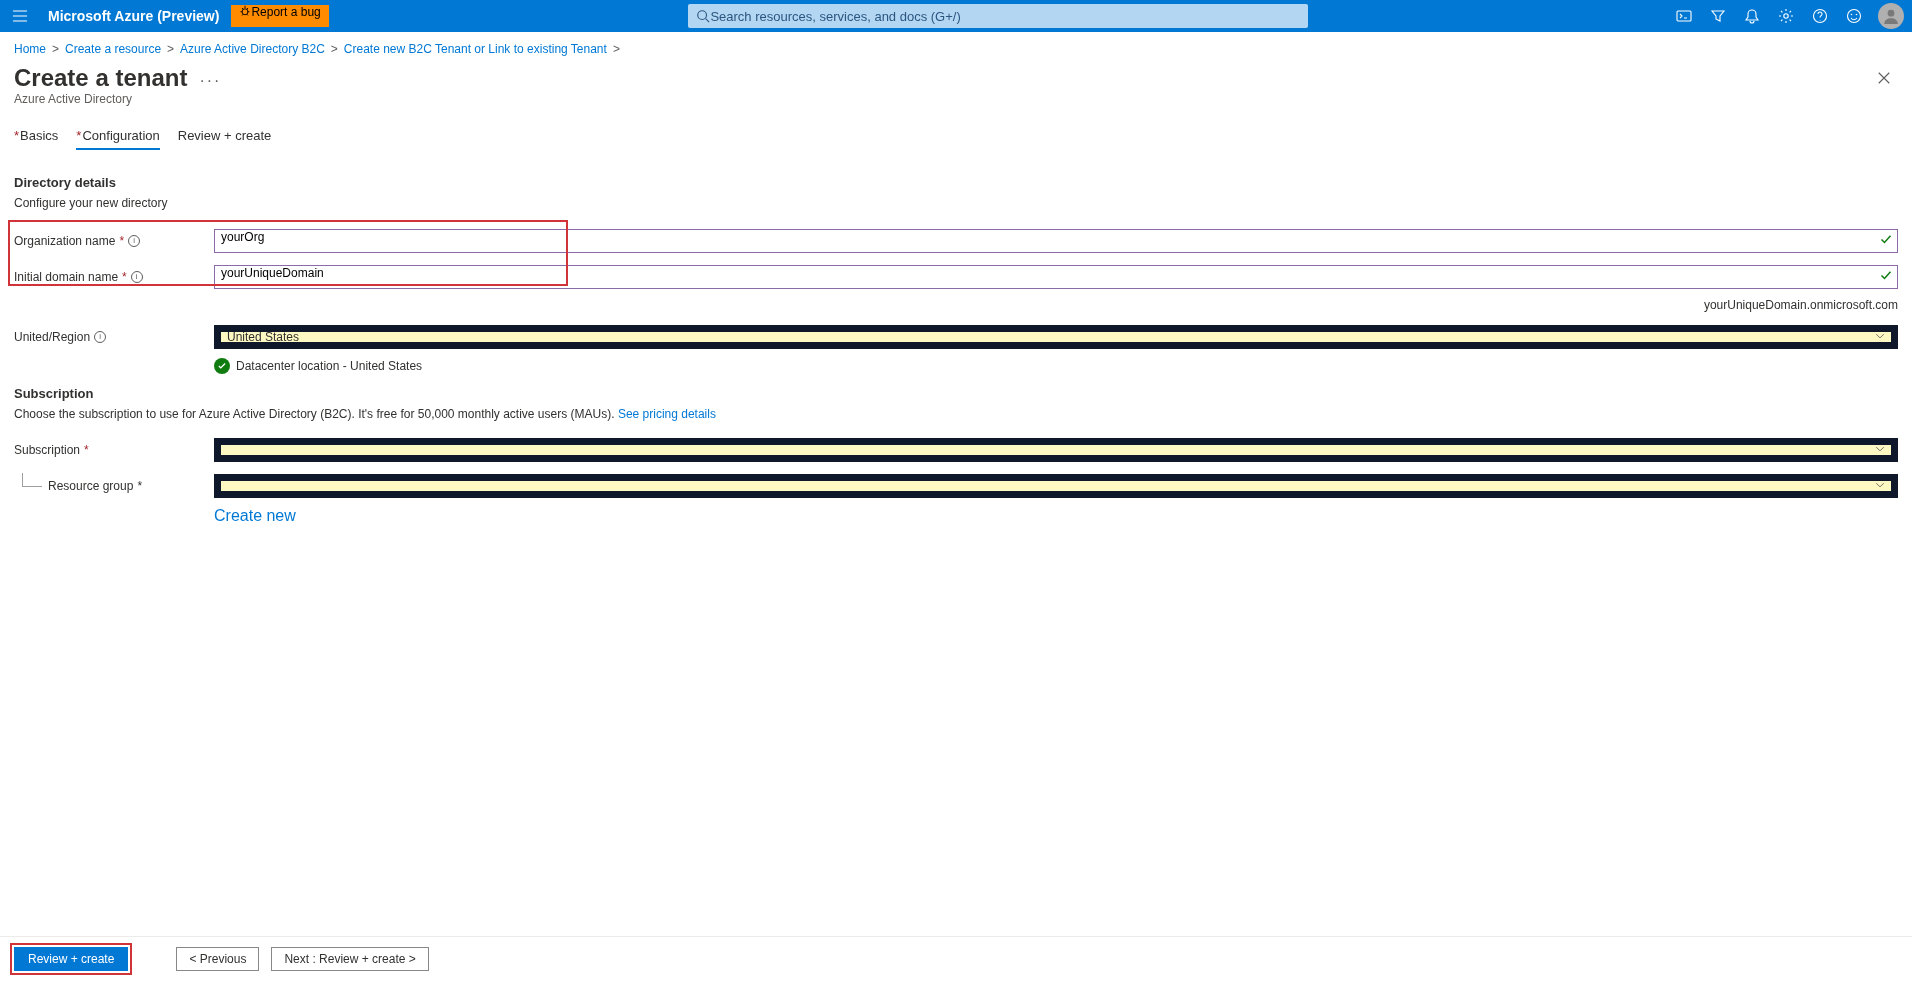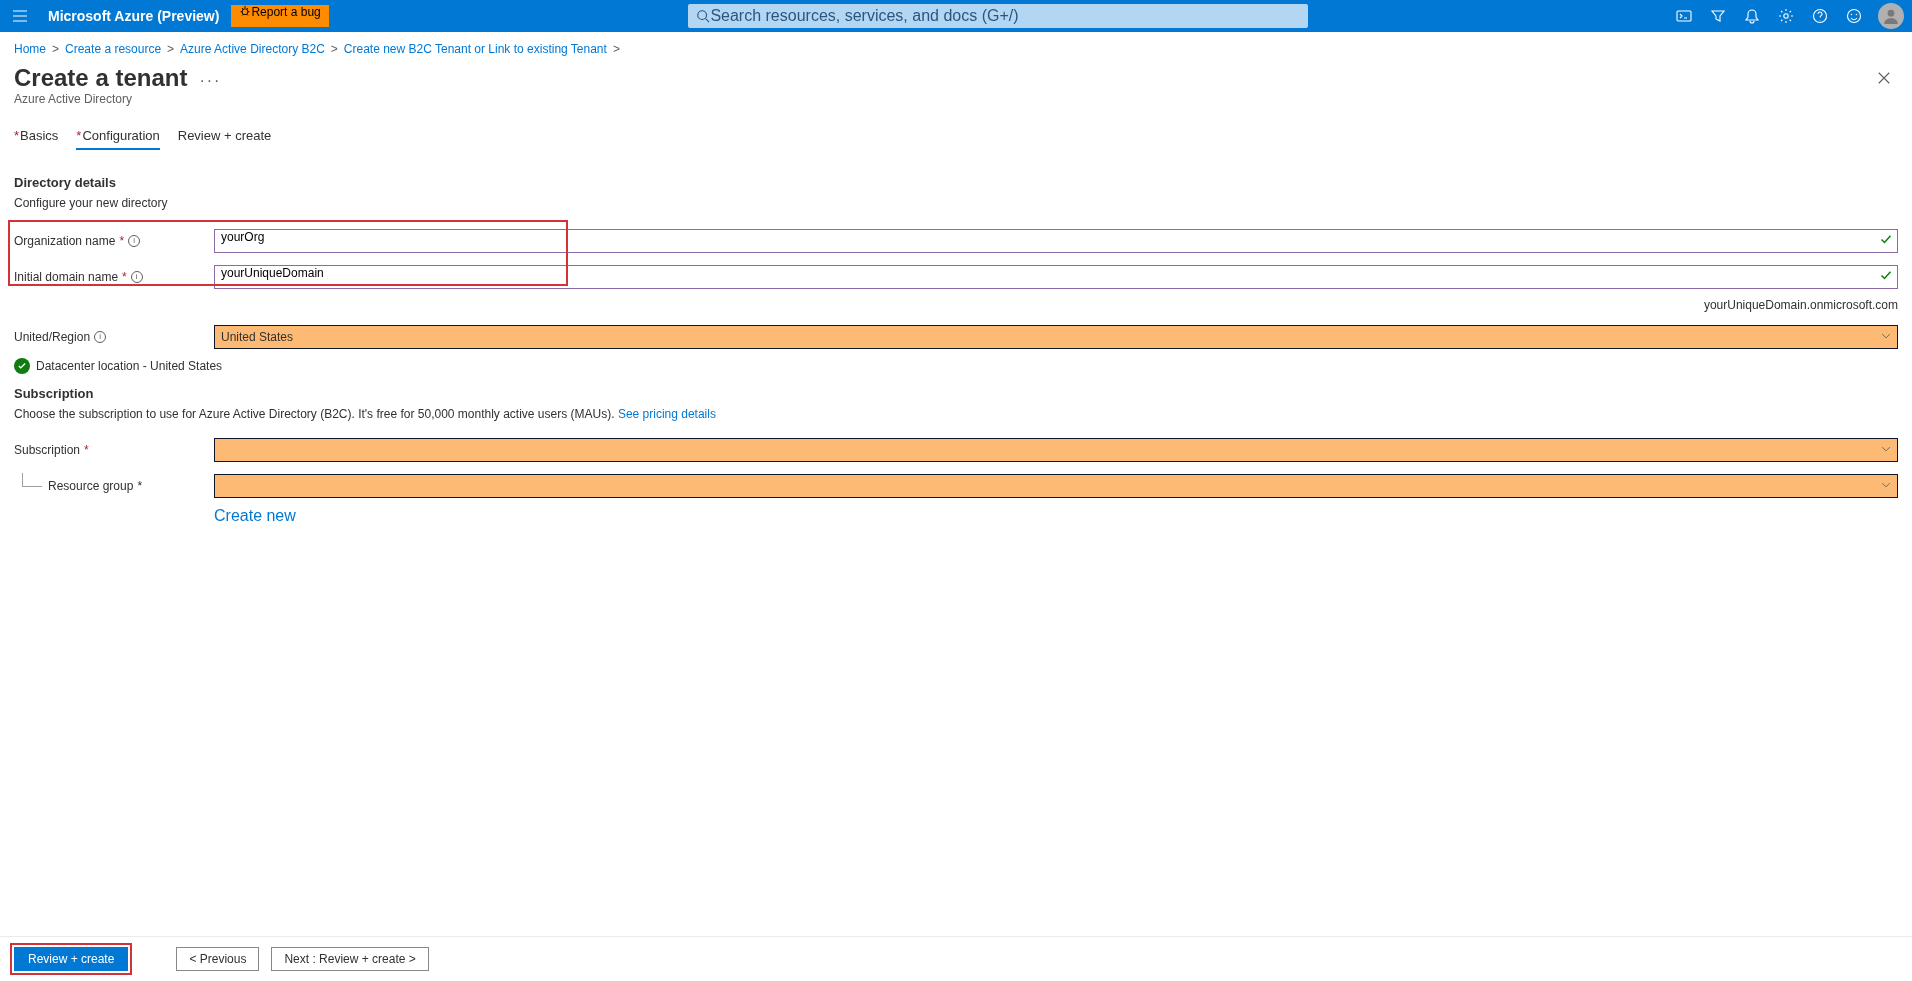--- a/index.html
+++ b/index.html
@@ -6,21 +6,21 @@
   html, body { height: 100%; width: 100%; background: #fff; color: #323130; font-size: 13px; }
   body { display: flex; flex-direction: column; }
 
   
   .topbar { height: 32px; background: #0078d4; display: flex; align-items: center; color: #fff; padding: 0 8px; }
   .hamburger { width: 24px; height: 24px; display: flex; align-items: center; justify-content: center; cursor: pointer; }
   .brand { font-weight: 600; font-size: 14px; margin-left: 16px; margin-right: 12px; white-space: nowrap; }
   .bug-btn { background: #ff8c00; color: #000; font-size: 12px; height: 22px; padding: 0 8px; display: flex; align-items: flex-start; cursor: pointer; border: none; }
   .search-wrap { flex: 1; display: flex; justify-content: center; margin: 0 40px; }
   .search-box { width: 620px; max-width: 100%; height: 24px; background: #b3d7f2; border-radius: 2px; display: flex; align-items: center; padding: 0 8px; color: #2b5680; }
-  .search-box input { flex: 1; background: transparent; border: none; outline: none; font-size: 16px; color: #2b5680; }
+  .search-box input { flex: 1; background: transparent; border: none; outline: none; font-size: 13px; color: #2b5680; }
   .search-box input::placeholder { color: #2b5680; }
   .top-icons { display: flex; align-items: center; gap: 2px; }
   .top-icon-btn { width: 32px; height: 32px; display: flex; align-items: center; justify-content: center; cursor: pointer; color: #fff; }
   .avatar { width: 26px; height: 26px; border-radius: 50%; background: #b0b0b0; display: flex; align-items: center; justify-content: center; margin-left: 6px; }
 
   
   .breadcrumb { padding: 10px 14px 4px 14px; font-size: 12px; display: flex; align-items: center; gap: 6px; flex-wrap: wrap; }
   .breadcrumb a { color: #0078d4; text-decoration: none; cursor: pointer; }
   .breadcrumb .sep { color: #605e5c; }
 
@@ -42,27 +42,27 @@
   .content { flex: 1; overflow: auto; padding: 14px 14px 80px 14px; }
   .section-title { font-weight: 600; margin: 12px 0 6px 0; font-size: 13px; }
   .section-desc { font-size: 12px; color: #323130; margin-bottom: 16px; }
 
   .form-row { display: flex; align-items: center; min-height: 30px; margin-bottom: 6px; }
   .form-label { width: 200px; font-size: 12px; display: flex; align-items: center; gap: 4px; }
   .form-label .req { color: #a4262c; }
   .info-icon { width: 12px; height: 12px; border: 1px solid #605e5c; border-radius: 50%; display: inline-flex; align-items: center; justify-content: center; font-size: 8px; color: #605e5c; cursor: help; line-height: 1; }
   .form-field { flex: 1; position: relative; }
   .text-input { width: 100%; height: 24px; border: 1px solid #8b6aa7; padding: 0 24px 8px 6px; font-size: 12px; outline: none; }
-  .select-input { width: 100%; height: 24px; border: 1px solid #0f172a; padding: 0 24px 0 6px; font-size: 12px; outline: none; background: #fdba74; display: flex; align-items: center; cursor: pointer; position: relative; }
+  .select-input { width: 100%; height: 24px; border: 7px solid #0f172a; padding: 0 24px 0 6px; font-size: 12px; outline: none; background: #fef9c3; display: flex; align-items: center; cursor: pointer; position: relative; }
   .select-caret { position: absolute; right: 6px; top: 50%; transform: translateY(-50%); pointer-events: none; color: #605e5c; }
   .valid-check { position: absolute; right: 6px; top: 50%; transform: translateY(-50%); color: #107c10; font-weight: bold; }
 
   .domain-suffix { text-align: right; font-size: 12px; color: #323130; margin: 2px 0 10px 200px; }
 
-  .dc-row { display: flex; align-items: center; gap: 6px; font-size: 12px; margin-top: 4px; }
+  .dc-row { margin-left: 200px; display: flex; align-items: center; gap: 6px; font-size: 12px; margin-top: 4px; }
   .dc-check { width: 16px; height: 16px; border-radius: 50%; background: #107c10; display: flex; align-items: center; justify-content: center; }
   .dc-note { margin-left: 200px; font-size: 12px; color: #323130; margin-top: 4px; margin-bottom: 16px; }
 
   .sub-desc { font-size: 12px; margin-bottom: 14px; }
   .sub-desc a { color: #0078d4; text-decoration: none; cursor: pointer; }
 
   .rg-row { display: flex; align-items: center; }
   .rg-indent { width: 20px; border-left: 1px solid #a19f9d; border-bottom: 1px solid #a19f9d; height: 14px; margin-right: 6px; margin-left: 8px; margin-top: -12px; }
   .rg-label-wrap { width: 166px; font-size: 12px; display: flex; align-items: center; gap: 4px; }
   .create-new { margin-left: 200px; font-size: 16px; margin-top: 2px; }

